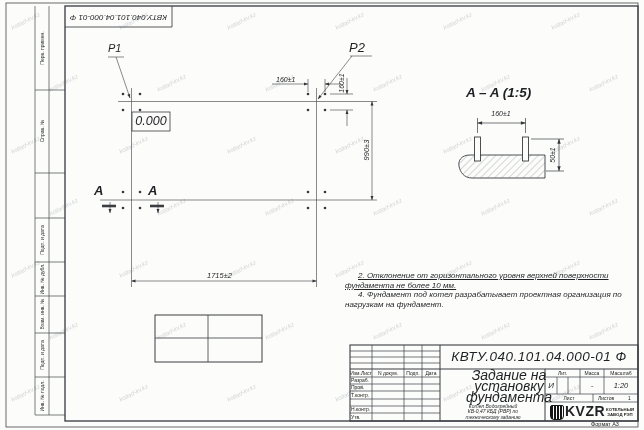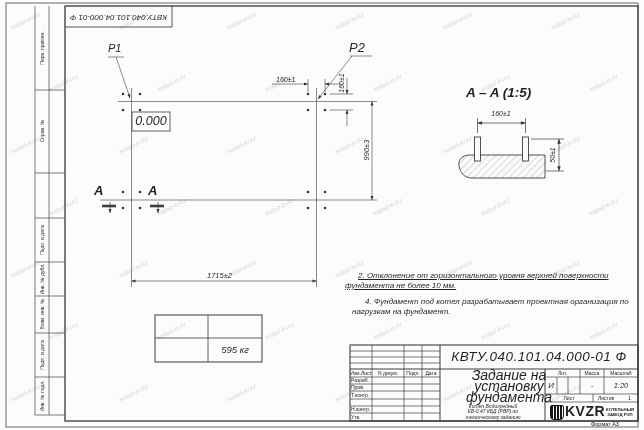--- a/index.html
+++ b/index.html
@@ -222,24 +222,23 @@
   <span class="rot" style="left:341px;top:83px;font-size:7px;">160±1</span>
   <span class="rot" style="left:366px;top:150px;font-size:7.5px;">990±3</span>
   <div class="t" style="left:207px;top:272px;font-size:7.5px;">1715±2</div>
 
   <div class="t" style="left:466px;top:86px;font-size:13.5px;font-weight:bold;">A – A (1:5)</div>
   <div class="t ctr" style="left:477px;top:109px;width:48px;height:9px;font-size:7px;">160±1</div>
   <span class="rot" style="left:552px;top:155px;font-size:7px;">50±1</span>
 
   <div style="position:absolute;left:345px;top:271px;width:291px;font-style:italic;font-size:8px;line-height:9.6px;">
     <p style="margin:0;text-indent:13px;text-decoration:underline;">2. Отклонение от горизонтального уровня верхней поверхности фундамента не более 10 мм.</p>
-    <p style="margin:7px;text-indent:13px;">4. Фундамент под котел разрабатывает проектная организация по нагрузкам на фундамент.</p>
+    <p style="margin:0;text-indent:13px;">4. Фундамент под котел разрабатывает проектная организация по нагрузкам на фундамент.</p>
   </div>
 
-  <div class="t ctr" style="left:208px;top:338px;width:54px;height:24px;font-size:9.5px;">595 кг</div>
 
   <div class="t ctr" style="left:440px;top:345px;width:198px;height:24px;font-size:13.5px;letter-spacing:0.5px;">КВТУ.040.101.04.000-01  Ф</div>
   <div class="t ctr wrap" style="left:452px;top:370px;width:114px;height:33px;font-size:14px;line-height:11px;">Задание на установку фундамента</div>
   <div class="t ctr wrap" style="left:460px;top:404px;width:66px;height:16px;font-size:5px;line-height:5.6px;">Котел Водогрейный КВ-0,47 КБД (РВР) по техническому заданию</div>
 
   <div class="tb ctr" style="left:350px;top:369px;width:22px;height:8px;">Изм.Лист</div>
   <div class="tb ctr" style="left:372px;top:369px;width:32px;height:8px;">N докум.</div>
   <div class="tb ctr" style="left:404px;top:369px;width:18px;height:8px;">Подп.</div>
   <div class="tb ctr" style="left:422px;top:369px;width:18px;height:8px;">Дата</div>
 

